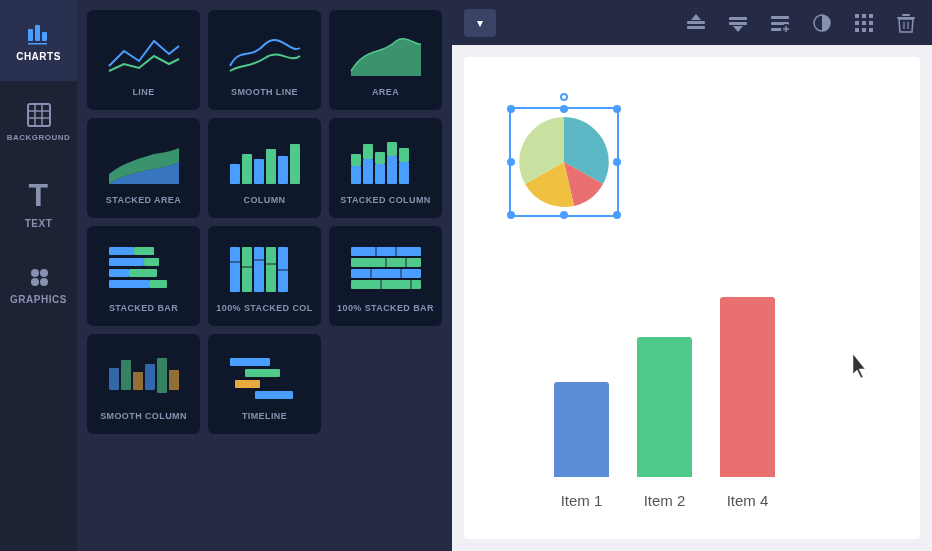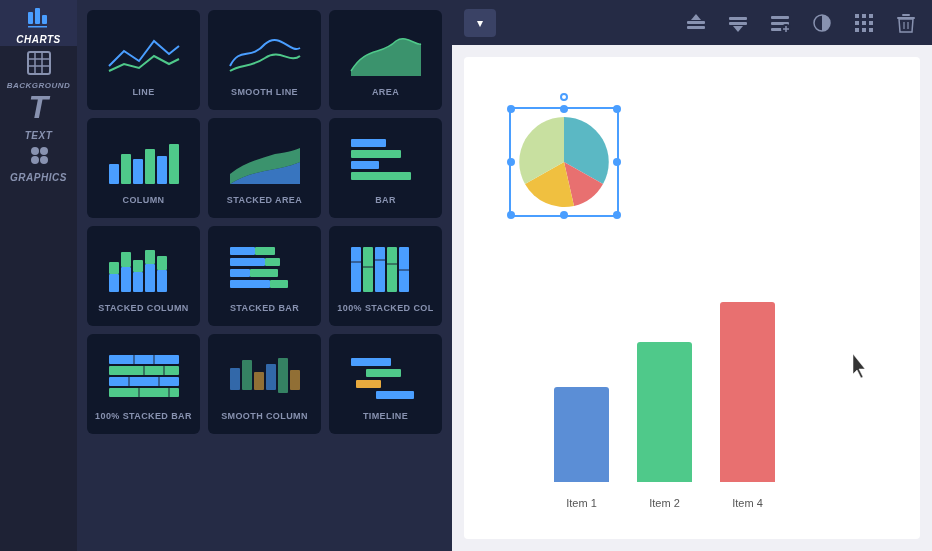--- a/index.html
+++ b/index.html
@@ -10,32 +10,31 @@
       width: 77px;
       background: #1e2235;
       display: flex;
       flex-direction: column;
       align-items: center;
       padding-top: 0;
       flex-shrink: 0;
     }
     .sidebar-item {
       width: 77px;
-      height: 46px;
+      height: 81px;
       display: flex;
       flex-direction: column;
       align-items: center;
       justify-content: center;
       cursor: pointer;
       color: #8892b0;
       font-size: 10px;
       font-weight: bold;
       letter-spacing: 0.5px;
       gap: 4px;
-      font-style: italic;
     }
     .sidebar-item.active {
       background: #2a3050;
       color: #fff;
     }
 
     
     .chart-panel {
       width: 375px;
       background: #252b45;
@@ -114,21 +113,21 @@
       position: relative;
       overflow: hidden;
     }
     .bar-group {
       display: flex;
       flex-direction: column;
       align-items: center;
       gap: 4px;
     }
     .bar-label {
-      font-size: 11px;
+      font-size: 15px;
       color: #555;
       margin-top: 11px;
     }
 
     
     .pie-container {
       position: absolute;
       top: 60px;
       left: 60px;
     }
@@ -224,47 +223,38 @@
     <div class="chart-tile">
       <svg class="chart-preview" viewBox="0 0 80 55">
         <path d="M5,45 C20,20 35,30 50,15 C60,8 70,20 75,18 L75,50 L5,50Z" fill="#4fc98a" opacity="0.7"></path>
         <path d="M5,45 C20,20 35,30 50,15 C60,8 70,20 75,18" fill="none" stroke="#4fc98a" stroke-width="1.5"></path>
       </svg>
       <span class="chart-tile-label">AREA</span>
     </div>
 
     <div class="chart-tile">
       <svg class="chart-preview" viewBox="0 0 80 55">
+        <path d="M5,50 C20,40 35,38 50,35 C65,32 70,30 75,28 L75,50Z" fill="#4a9eff" opacity="0.7"></path>
+        <path d="M5,40 C20,28 35,25 50,20 C65,18 70,16 75,14 L75,28 C70,30 65,32 50,35 C35,38 20,40 5,50Z" fill="#4fc98a" opacity="0.7"></path>
+      </svg>
+      <span class="chart-tile-label">STACKED AREA</span>
+    </div>
+
+    <div class="chart-tile">
+      <svg class="chart-preview" viewBox="0 0 80 55">
         <rect x="5" y="30" width="10" height="20" fill="#4a9eff" rx="1"></rect>
         <rect x="17" y="20" width="10" height="30" fill="#4fc98a" rx="1"></rect>
         <rect x="29" y="25" width="10" height="25" fill="#4a9eff" rx="1"></rect>
         <rect x="41" y="15" width="10" height="35" fill="#4fc98a" rx="1"></rect>
         <rect x="53" y="22" width="10" height="28" fill="#4a9eff" rx="1"></rect>
         <rect x="65" y="10" width="10" height="40" fill="#4fc98a" rx="1"></rect>
       </svg>
       <span class="chart-tile-label">COLUMN</span>
     </div>
 
-    <div class="chart-tile">
-      <svg class="chart-preview" viewBox="0 0 80 55">
-        <path d="M5,50 C20,40 35,38 50,35 C65,32 70,30 75,28 L75,50Z" fill="#4a9eff" opacity="0.7"></path>
-        <path d="M5,40 C20,28 35,25 50,20 C65,18 70,16 75,14 L75,28 C70,30 65,32 50,35 C35,38 20,40 5,50Z" fill="#4fc98a" opacity="0.7"></path>
-      </svg>
-      <span class="chart-tile-label">STACKED AREA</span>
-    </div>
-
-    <div class="chart-tile">
-      <svg class="chart-preview" viewBox="0 0 80 55">
-        <rect x="5" y="5" width="35" height="8" fill="#4a9eff" rx="1"></rect>
-        <rect x="5" y="16" width="50" height="8" fill="#4fc98a" rx="1"></rect>
-        <rect x="5" y="27" width="28" height="8" fill="#4a9eff" rx="1"></rect>
-        <rect x="5" y="38" width="60" height="8" fill="#4fc98a" rx="1"></rect>
-      </svg>
-      <span class="chart-tile-label">BAR</span>
-    </div>
 
     <div class="chart-tile">
       <svg class="chart-preview" viewBox="0 0 80 55">
         <rect x="5" y="32" width="10" height="18" fill="#4a9eff" rx="1"></rect>
         <rect x="5" y="20" width="10" height="12" fill="#4fc98a" rx="1"></rect>
         <rect x="17" y="25" width="10" height="25" fill="#4a9eff" rx="1"></rect>
         <rect x="17" y="10" width="10" height="15" fill="#4fc98a" rx="1"></rect>
         <rect x="29" y="30" width="10" height="20" fill="#4a9eff" rx="1"></rect>
         <rect x="29" y="18" width="10" height="12" fill="#4fc98a" rx="1"></rect>
         <rect x="41" y="22" width="10" height="28" fill="#4a9eff" rx="1"></rect>

